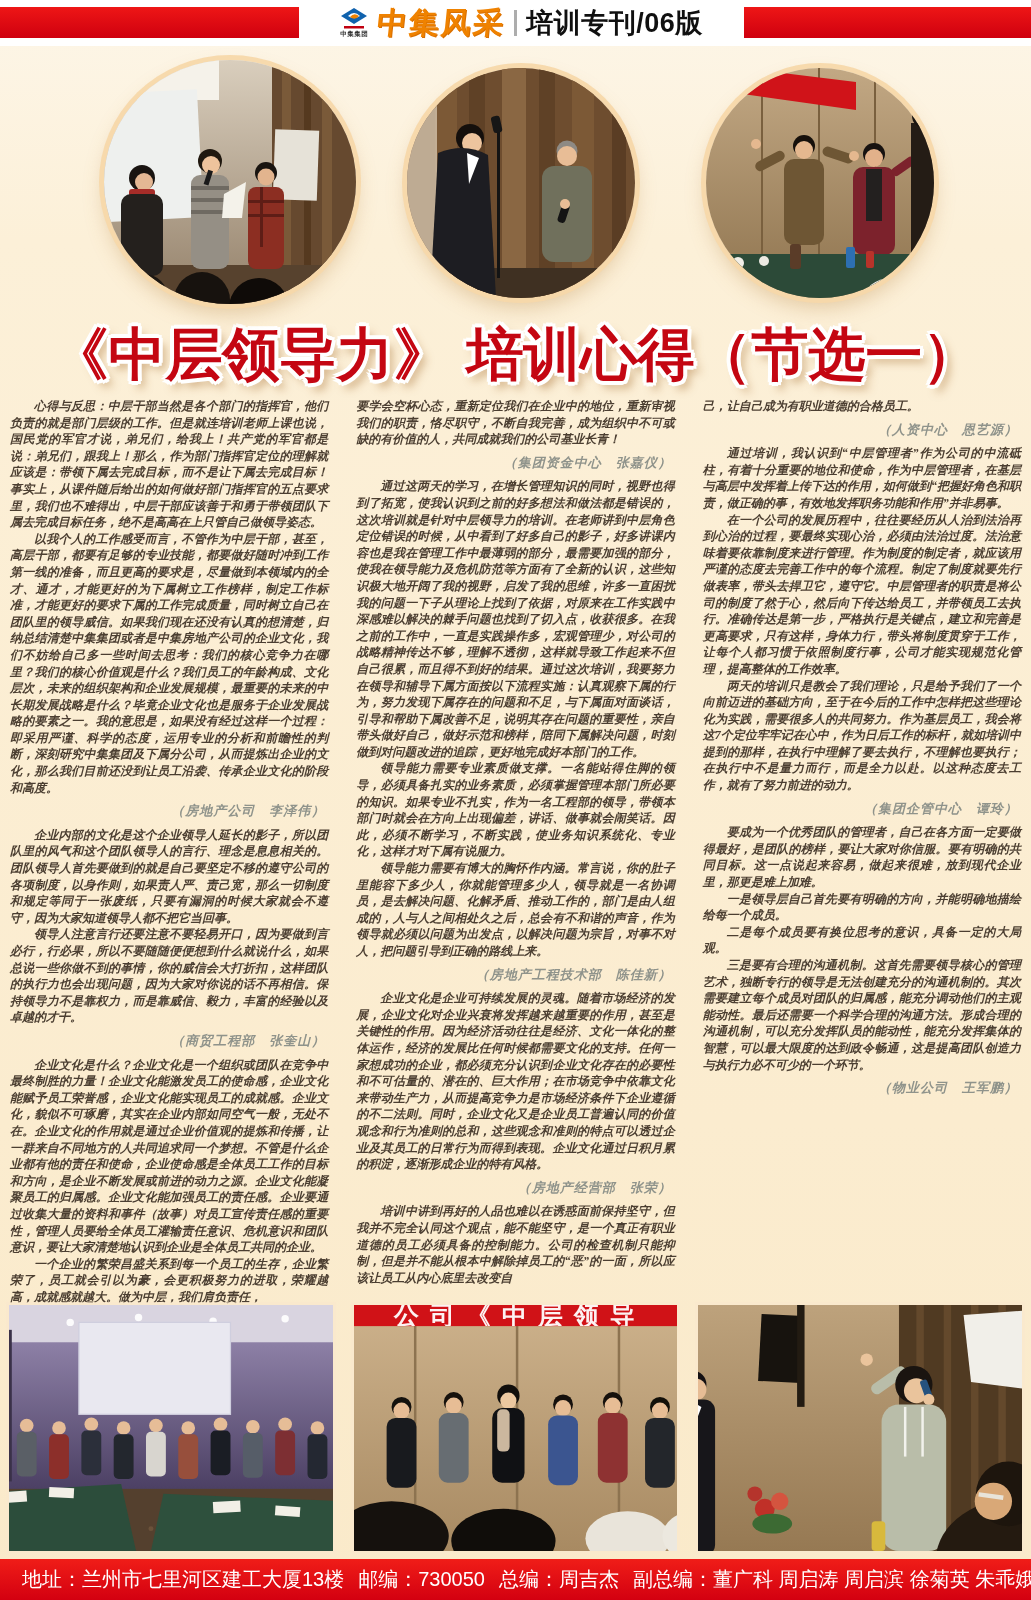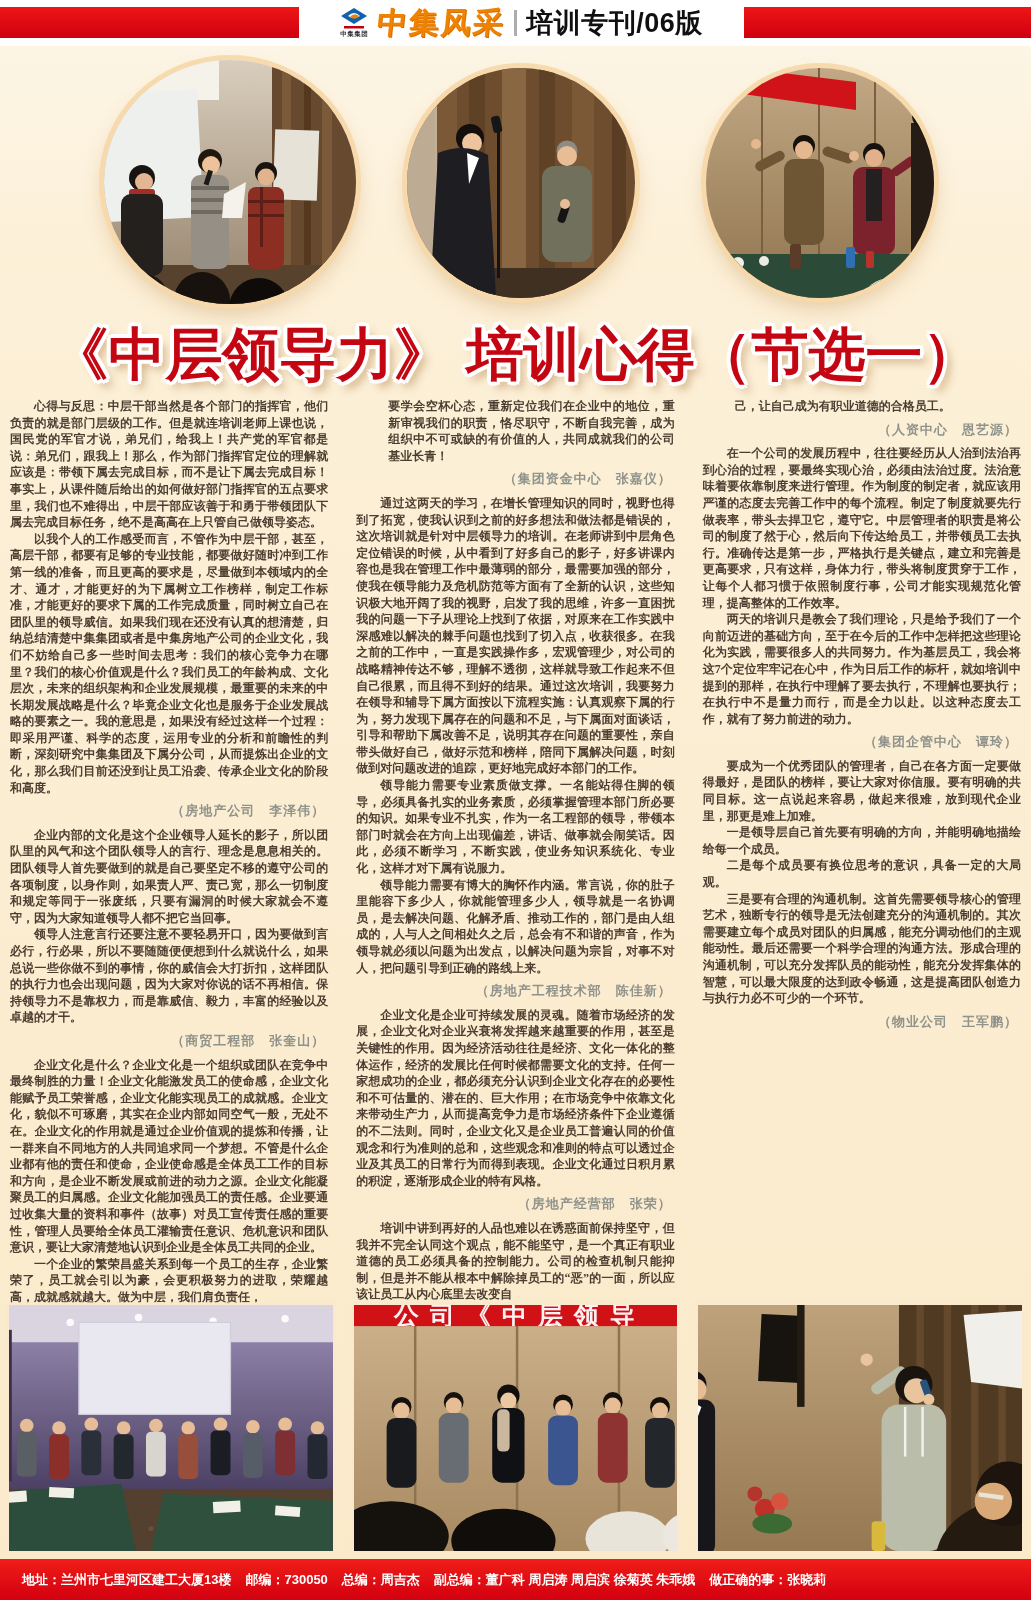--- a/index.html
+++ b/index.html
@@ -27,34 +27,34 @@
   .c2{left:407px;top:22px;width:228px;height:230px;}
   .c3{left:706px;top:22px;width:228px;height:230px;}
   .circle svg,.photo svg{display:block;width:100%;height:100%;}
   
   .title-wrap{height:84px;display:flex;align-items:flex-end;justify-content:center;flex:0 0 auto;}
   .headline{font-size:57px;font-weight:900;color:#c40612;white-space:nowrap;letter-spacing:0;
     text-shadow:-3px -3px 0 #fff,3px -3px 0 #fff,-3px 3px 0 #fff,3px 3px 0 #fff,
                 -4px 0 0 #fff,4px 0 0 #fff,0 -4px 0 #fff,0 4px 0 #fff,
                 6px 7px 9px rgba(160,100,35,.5);}
   
-  .columns{flex:1 1 auto;display:flex;gap:28px;padding:4px 10px 16px;overflow:hidden;}
+  .columns{flex:1 1 auto;display:flex;gap:28px;padding:4px 10px 16px;overflow:hidden;font-style:italic;}
   .col{flex:1;font-family:"Liberation Serif",serif;font-weight:bold;font-size:12px;line-height:16.6px;
        color:#4b3e31;text-align:justify;}
   .col p{margin:0;text-indent:2em;}
-  .col p.cont{text-indent:0;margin-left:32px;}
+  .col p.cont{text-indent:0;}
   .col .byline{display:block;text-align:right;font-family:"Liberation Sans",sans-serif;font-weight:bold;
        color:#8f938b;font-size:13px;letter-spacing:1px;margin:7px 3px 7px 0;text-indent:0;}
   
   .photo-row{height:246px;flex:0 0 auto;display:flex;gap:21px;padding:0 9px;}
   .photo{flex:1;overflow:hidden;box-shadow:0 0 0 3px rgba(250,232,205,.6);}
   
   .foot{height:41px;flex:0 0 auto;margin-top:8px;background:linear-gradient(180deg,#f01d18,#d30010);
-        display:flex;align-items:center;padding:0 22px;gap:14px;color:#fff;font-weight:bold;
-        font-size:13px;white-space:nowrap;}
+        display:flex;align-items:center;padding:0 22px;gap:14px;color:#fff;font-weight:normal;
+        font-size:20px;white-space:nowrap;}
 </style>
 </head>
 <body>
 
 <div class="page">
 
   <div class="mast">
     <div class="mast-red left"></div>
     <div class="mast-red right"></div>
     <div class="mast-center">
@@ -214,20 +214,21 @@
       <p>领导能力需要专业素质做支撑。一名能站得住脚的领导，必须具备扎实的业务素质，必须掌握管理本部门所必要的知识。如果专业不扎实，作为一名工程部的领导，带领本部门时就会在方向上出现偏差，讲话、做事就会闹笑话。因此，必须不断学习，不断实践，使业务知识系统化、专业化，这样才对下属有说服力。</p>
       <p>领导能力需要有博大的胸怀作内涵。常言说，你的肚子里能容下多少人，你就能管理多少人，领导就是一名协调员，是去解决问题、化解矛盾、推动工作的，部门是由人组成的，人与人之间相处久之后，总会有不和谐的声音，作为领导就必须以问题为出发点，以解决问题为宗旨，对事不对人，把问题引导到正确的路线上来。</p>
       <span class="byline">（房地产工程技术部　陈佳新）</span>
       <p>企业文化是企业可持续发展的灵魂。随着市场经济的发展，企业文化对企业兴衰将发挥越来越重要的作用，甚至是关键性的作用。因为经济活动往往是经济、文化一体化的整体运作，经济的发展比任何时候都需要文化的支持。任何一家想成功的企业，都必须充分认识到企业文化存在的必要性和不可估量的、潜在的、巨大作用；在市场竞争中依靠文化来带动生产力，从而提高竞争力是市场经济条件下企业遵循的不二法则。同时，企业文化又是企业员工普遍认同的价值观念和行为准则的总和，这些观念和准则的特点可以透过企业及其员工的日常行为而得到表现。企业文化通过日积月累的积淀，逐渐形成企业的特有风格。</p>
       <span class="byline">（房地产经营部　张荣）</span>
       <p>培训中讲到再好的人品也难以在诱惑面前保持坚守，但我并不完全认同这个观点，能不能坚守，是一个真正有职业道德的员工必须具备的控制能力。公司的检查机制只能抑制，但是并不能从根本中解除掉员工的“恶”的一面，所以应该让员工从内心底里去改变自</p>
     </div>
     <div class="col">
       <p class="cont">己，让自己成为有职业道德的合格员工。</p>
       <span class="byline">（人资中心　恩艺源）</span>
+      <p>通过培训，我认识到“中层管理者”作为公司的中流砥柱，有着十分重要的地位和使命，作为中层管理者，在基层与高层中发挥着上传下达的作用，如何做到“把握好角色和职责，做正确的事，有效地发挥职务功能和作用”并非易事。</p>
       <p>在一个公司的发展历程中，往往要经历从人治到法治再到心治的过程，要最终实现心治，必须由法治过度。法治意味着要依靠制度来进行管理。作为制度的制定者，就应该用严谨的态度去完善工作中的每个流程。制定了制度就要先行做表率，带头去捍卫它，遵守它。中层管理者的职责是将公司的制度了然于心，然后向下传达给员工，并带领员工去执行。准确传达是第一步，严格执行是关键点，建立和完善是更高要求，只有这样，身体力行，带头将制度贯穿于工作，让每个人都习惯于依照制度行事，公司才能实现规范化管理，提高整体的工作效率。</p>
       <p>两天的培训只是教会了我们理论，只是给予我们了一个向前迈进的基础方向，至于在今后的工作中怎样把这些理论化为实践，需要很多人的共同努力。作为基层员工，我会将这7个定位牢牢记在心中，作为日后工作的标杆，就如培训中提到的那样，在执行中理解了要去执行，不理解也要执行；在执行中不是量力而行，而是全力以赴。以这种态度去工作，就有了努力前进的动力。</p>
       <span class="byline">（集团企管中心　谭玲）</span>
       <p>要成为一个优秀团队的管理者，自己在各方面一定要做得最好，是团队的榜样，要让大家对你信服。要有明确的共同目标。这一点说起来容易，做起来很难，放到现代企业里，那更是难上加难。</p>
       <p>一是领导层自己首先要有明确的方向，并能明确地描绘给每一个成员。</p>
       <p>二是每个成员要有换位思考的意识，具备一定的大局观。</p>
       <p>三是要有合理的沟通机制。这首先需要领导核心的管理艺术，独断专行的领导是无法创建充分的沟通机制的。其次需要建立每个成员对团队的归属感，能充分调动他们的主观能动性。最后还需要一个科学合理的沟通方法。形成合理的沟通机制，可以充分发挥队员的能动性，能充分发挥集体的智慧，可以最大限度的达到政令畅通，这是提高团队创造力与执行力必不可少的一个环节。</p>
       <span class="byline">（物业公司　王军鹏）</span>
     </div>
   </div>

